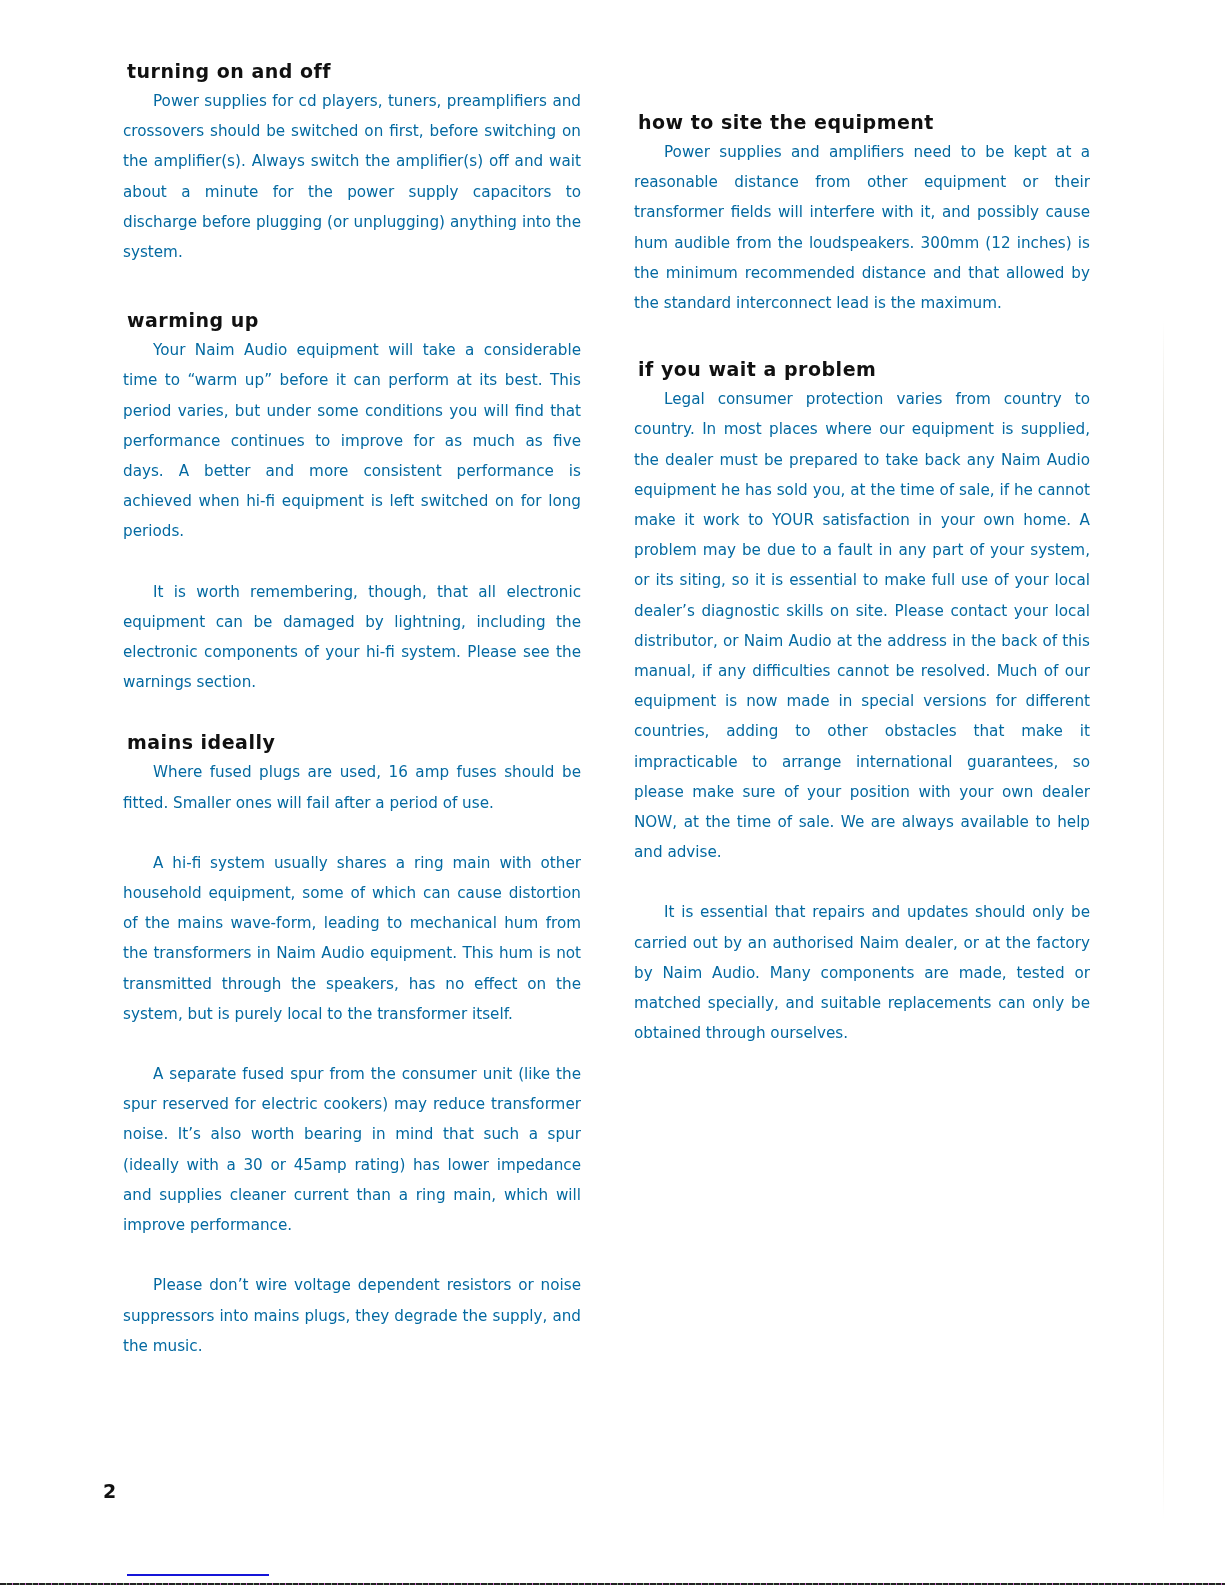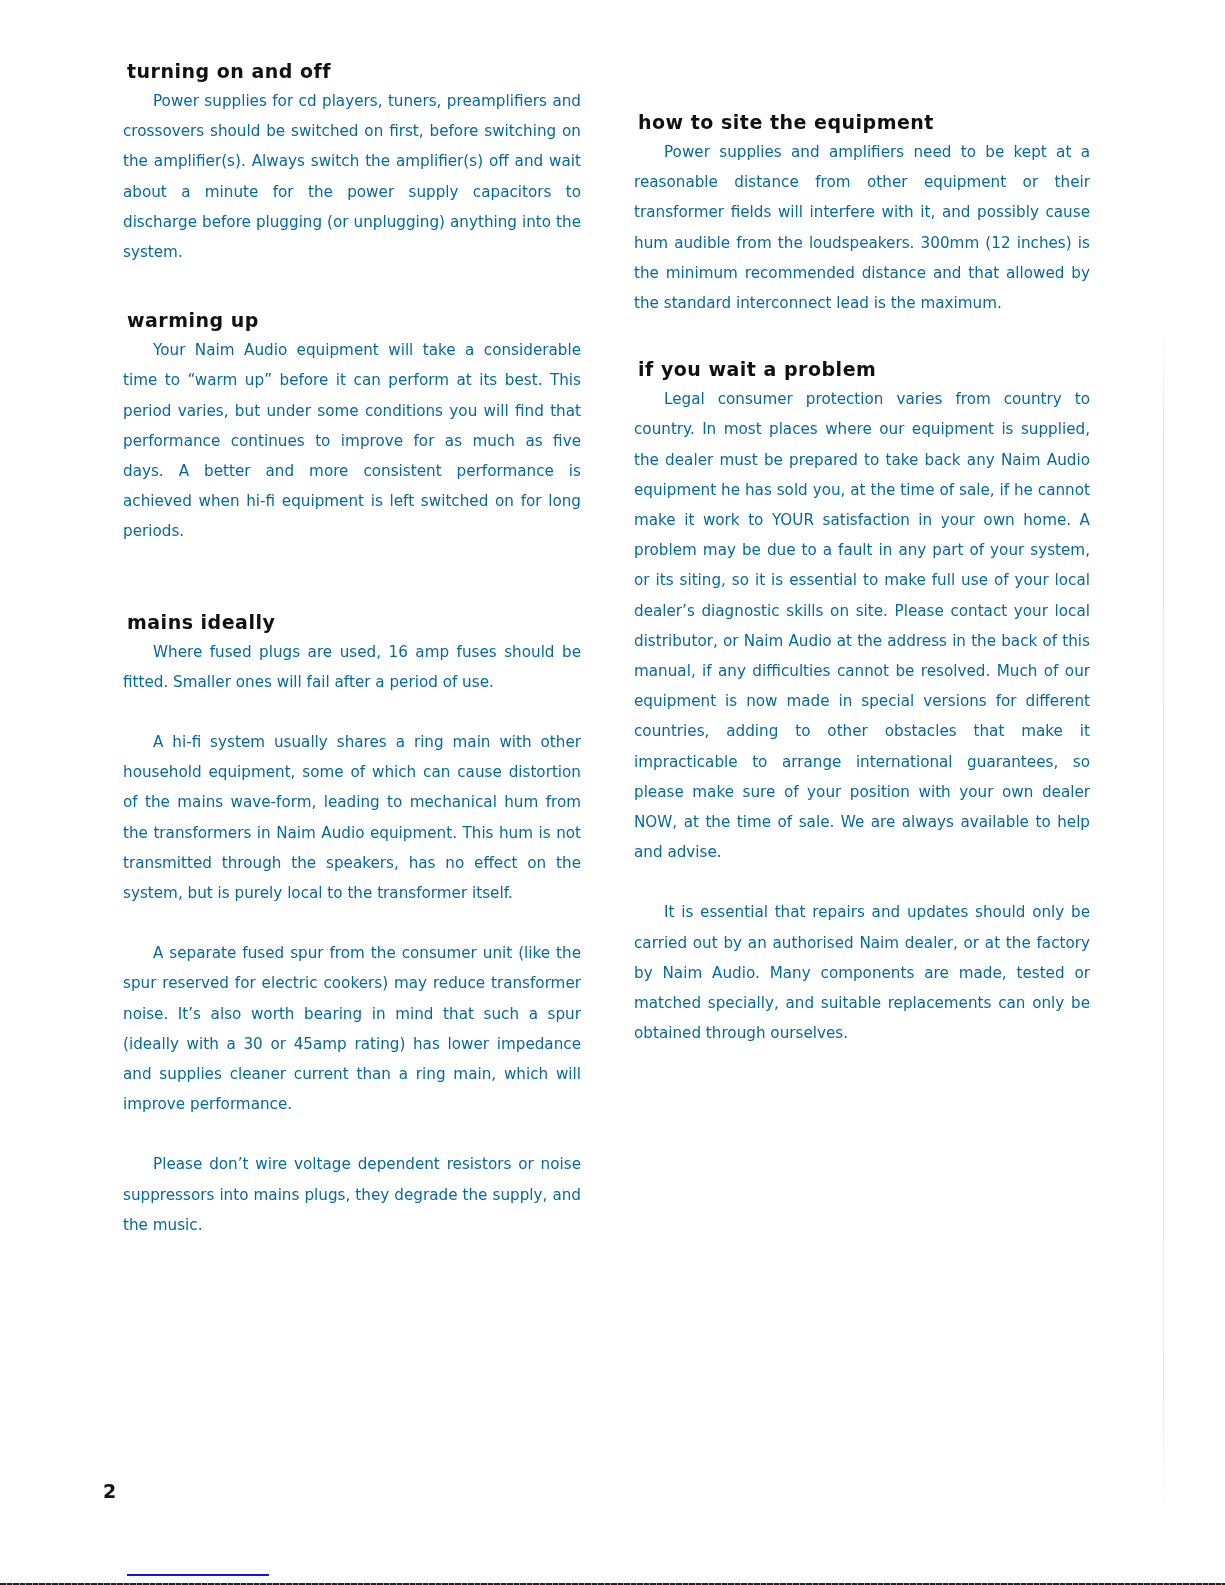--- a/index.html
+++ b/index.html
@@ -45,20 +45,21 @@
 <div class="col col-left">
   <section>
     <h2>turning on and off</h2>
     <p>Power supplies for cd players, tuners, preamplifiers and crossovers should be switched on first, before switching on the amplifier(s). Always switch the amplifier(s) off and wait about a minute for the power supply capacitors to discharge before plugging (or unplugging) anything into the system.</p>
   </section>
   <div style="height:42px"></div>
   <section>
     <h2>warming up</h2>
     <p>Your Naim Audio equipment will take a considerable time to “warm up” before it can perform at its best. This period varies, but under some conditions you will find that performance continues to improve for as much as five days. A better and more consistent performance is achieved when hi-fi equipment is left switched on for long periods.</p>
     <div class="gap-md"></div>
+    <p>It is worth remembering, though, that all electronic equipment can be damaged by lightning, including the electronic components of your hi-fi system. Please see the warnings section.</p>
   </section>
   <div style="height:34px"></div>
   <section>
     <h2>mains ideally</h2>
     <p>Where fused plugs are used, 16 amp fuses should be fitted. Smaller ones will fail after a period of use.</p>
     <div class="gap-md"></div>
     <p>A hi-fi system usually shares a ring main with other household equipment, some of which can cause distortion of the mains wave-form, leading to mechanical hum from the transformers in Naim Audio equipment. This hum is not transmitted through the speakers, has no effect on the system, but is purely local to the transformer itself.</p>
     <div class="gap-md"></div>
     <p>A separate fused spur from the consumer unit (like the spur reserved for electric cookers) may reduce transformer noise. It’s also worth bearing in mind that such a spur (ideally with a 30 or 45amp rating) has lower impedance and supplies cleaner current than a ring main, which will improve performance.</p>
     <div class="gap-md"></div>

